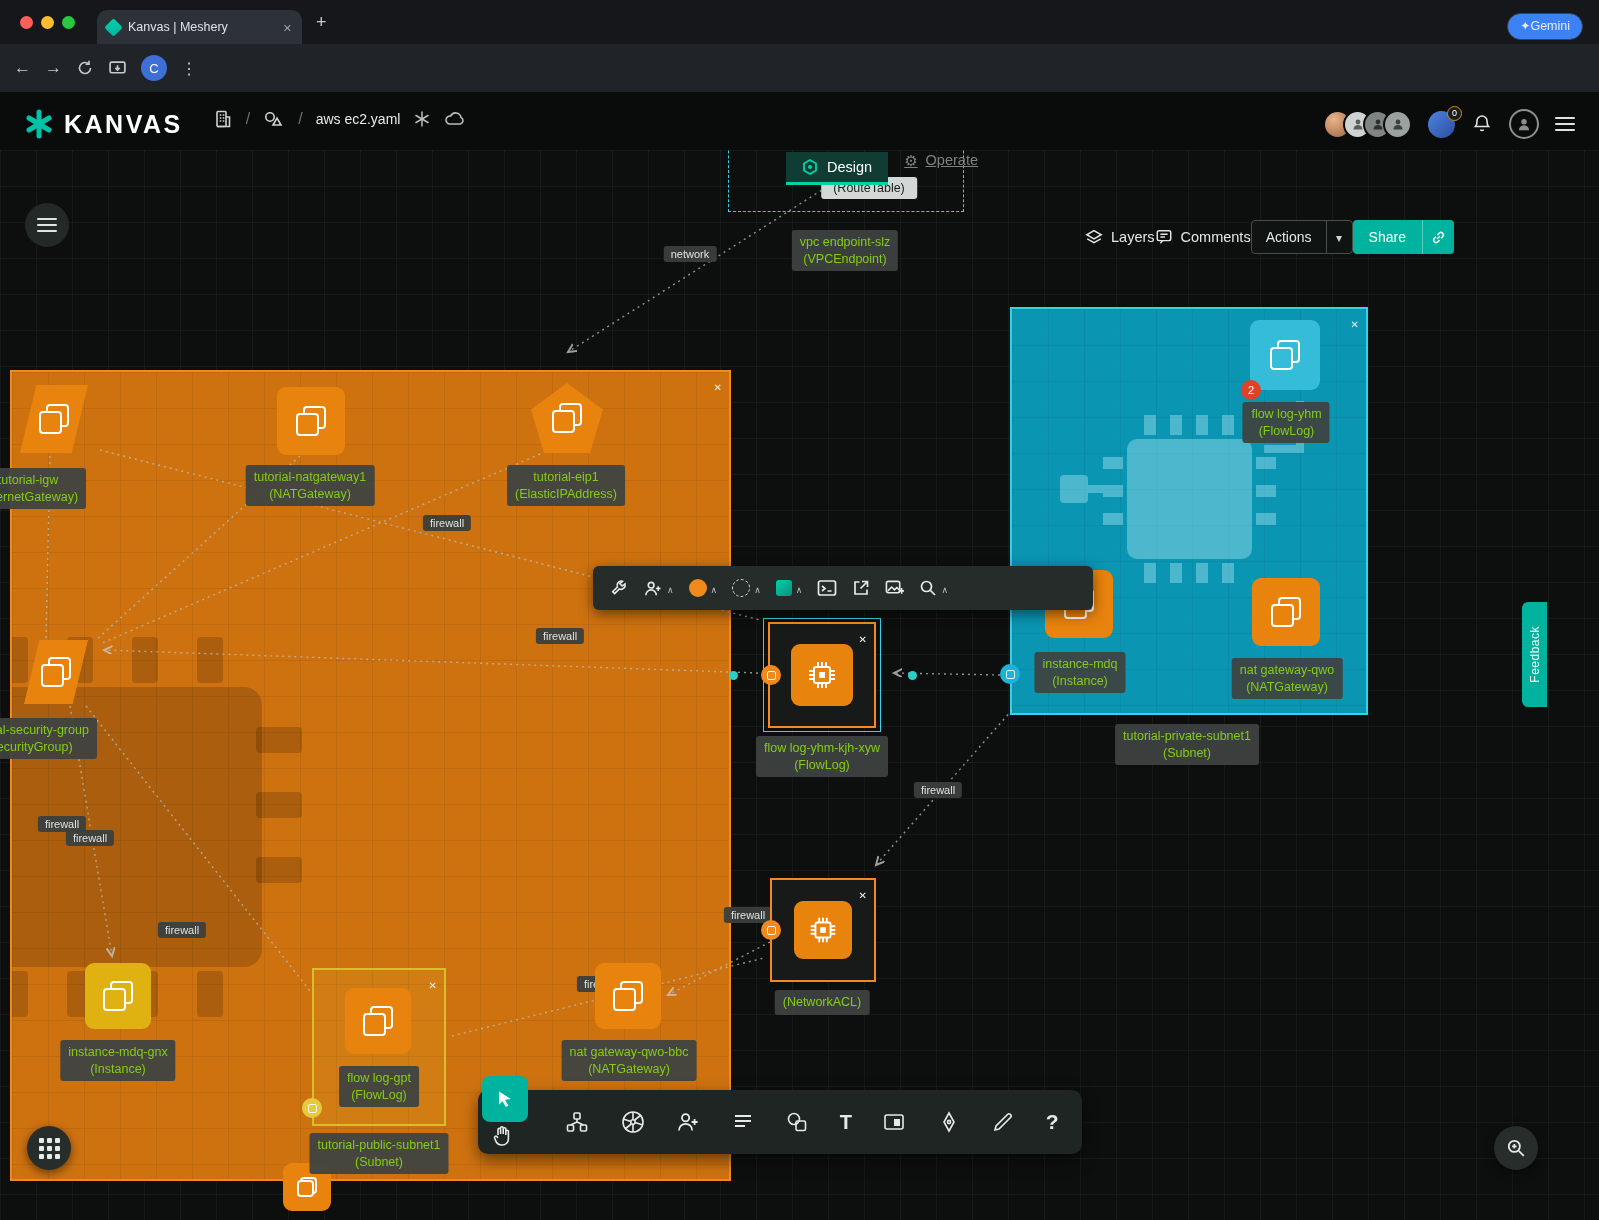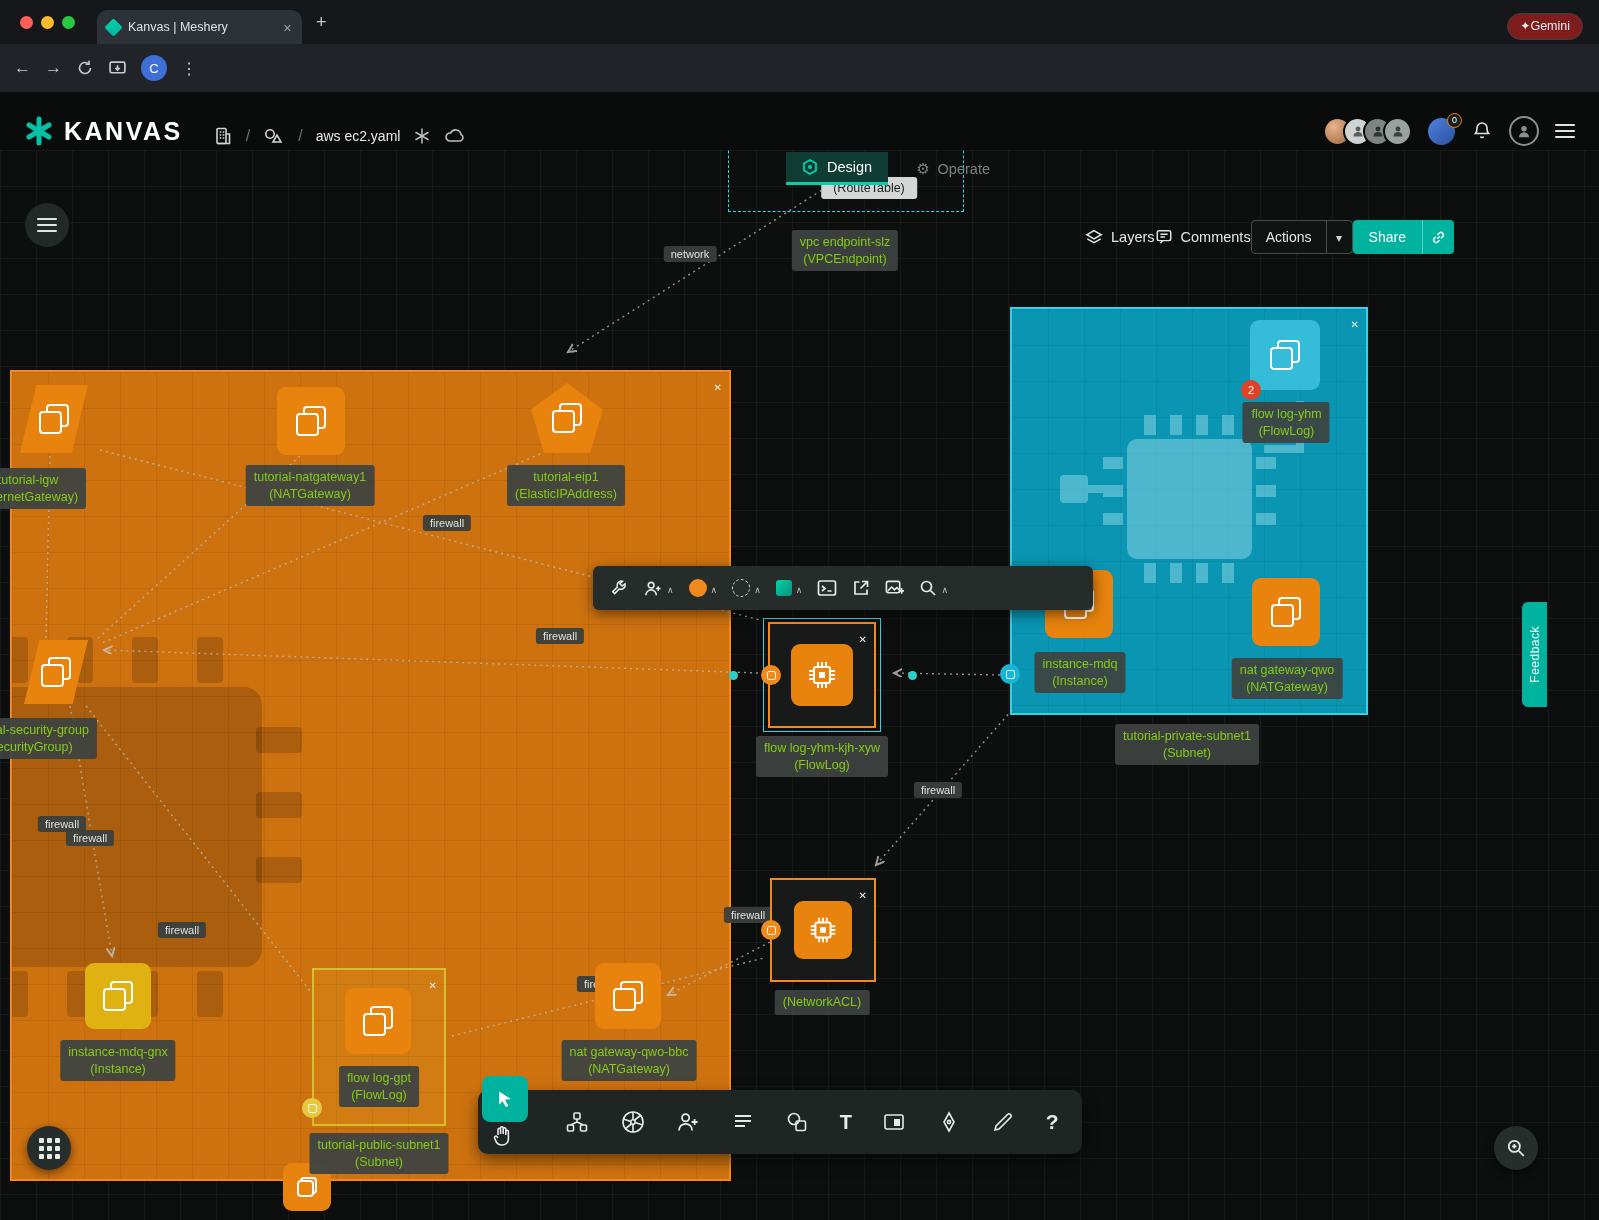--- a/index.html
+++ b/index.html
@@ -8,35 +8,35 @@
 
   
   .tabstrip { position:absolute; left:0; top:0; width:100%; height:44px; background:#15171b; display:flex; align-items:center; }
   .lights { display:flex; gap:8px; margin-left:20px; }
   .light { width:13px; height:13px; border-radius:50%; }
   .tab { margin-left:22px; width:205px; height:34px; margin-top:10px; background:#2d3138; border-radius:10px 10px 0 0; display:flex; align-items:center; gap:8px; padding:0 10px; }
   .favicon { width:13px; height:13px; background:linear-gradient(135deg,#00D3A9,#00B39F); transform:rotate(45deg); border-radius:2px; }
   .tabtitle { color:#dfe3e6; font-size:12.5px; flex:1; white-space:nowrap; overflow:hidden; }
   .tabclose::before { content:"✕"; color:#9aa0a6; font-size:11px; }
   .newtab { color:#c6c9ce; font-size:18px; margin-left:14px; }
-  .gemini { margin-left:auto; margin-right:16px; height:27px; border:1px solid #3c4148; background:#7f1d1d; border-radius:14px; display:flex; align-items:center; padding:0 12px; color:#e8eaed; font-size:12.5px;margin-top:8px; }
+  .gemini { margin-left:auto; margin-right:16px; height:27px; border:1px solid #3c4148; background:#3b82f6; border-radius:14px; display:flex; align-items:center; padding:0 12px; color:#e8eaed; font-size:12.5px;margin-top:8px; }
   .spark::before { content:"✦"; color:#e8eaed; font-size:12px; }
 
   .urlrow { position:absolute; left:0; top:44px; width:100%; height:48px; background:#202327; display:flex; align-items:center; padding:0 14px; gap:14px; }
   .navbtn { color:#c6c9ce; font-size:17px; }
   .urlbar { flex:1; height:34px; background:#121417; border-radius:17px; display:flex; align-items:center; padding:0 14px; gap:10px; }
   .urltext { color:#d5d7da; font-size:13.5px; white-space:nowrap; overflow:hidden; }
   .urlbar .spacer { flex:1; }
   .chromeicons { display:flex; align-items:center; gap:14px; }
   .cavatar { width:26px; height:26px; border-radius:50%; background:#3d6fd6; color:#fff; font-size:13px; display:flex; align-items:center; justify-content:center; }
   .kebab::before { content:"⋮"; color:#c6c9ce; font-size:16px; }
   .micon { stroke:#c6c9ce; fill:none; stroke-width:1.6; }
 
   
-  .appbar { position:absolute; left:0; top:92px; width:100%; height:58px; background:#0a0c0b; display:flex; align-items:flex-end; padding:4px 24px; z-index:30; }
+  .appbar { position:absolute; left:0; top:92px; width:100%; height:58px; background:#0a0c0b; display:flex; align-items:flex-start; padding:17px 24px; z-index:30; }
   .logo { display:flex; align-items:center; gap:10px; }
   .logotext { color:#fff; font-size:25px; font-weight:700; letter-spacing:2.5px; }
   .crumbs { display:flex; align-items:center; gap:13px; margin-left:30px; color:#cfd4d2; }
   .slash { color:#6a706e; font-size:16px; }
   .filename { color:#e6eae8; font-size:14px; }
   .hdr-right { margin-left:auto; display:flex; align-items:center; gap:16px; }
   .avatars { display:flex; }
   .av { width:29px; height:29px; border-radius:50%; border:2px solid #0a0c0b; margin-left:-9px; display:flex; align-items:center; justify-content:center; }
   .av:first-child { margin-left:0; }
   .av1 { background:radial-gradient(circle at 35% 30%, #e8b48a, #9c6340); }
@@ -55,21 +55,21 @@
     background-color:#0d0f0e;
     background-image:linear-gradient(rgba(255,255,255,0.045) 1px, transparent 1px),
                      linear-gradient(90deg, rgba(255,255,255,0.045) 1px, transparent 1px);
     background-size:36px 36px; }
 
   .hamb-circle { position:absolute; left:25px; top:53px; width:44px; height:44px; border-radius:50%; background:#232927; display:flex; align-items:center; justify-content:center; z-index:20; }
 
   
   .modetoggle { position:absolute; left:786px; top:2px; display:flex; z-index:25; }
   .mode-design { display:flex; align-items:center; gap:9px; height:33px; padding:0 16px; background:#0f3d34; border-bottom:3px solid #00D3A9; color:#fff; font-size:14.5px; }
-  .mode-operate { display:flex; align-items:center; gap:8px; height:33px; padding:0 28px; color:#7b817f; font-size:14.5px; }
+  .mode-operate { display:flex; gap:8px; height:33px; padding:0 16px; color:#7b817f; font-size:14.5px;text-decoration:underline; }
   .gear::before { content:"⚙"; font-size:15px; color:#7b817f; }
 
   
   .controls { position:absolute; left:1085px; top:70px; display:flex; align-items:center; z-index:25; }
   .ctl { display:flex; align-items:center; gap:8px; color:#e3e8e6; font-size:14.5px; }
   .btn-actions { display:flex; align-items:center; height:34px; background:#0f1412; border:1px solid #474d4a; border-radius:4px; color:#e3e8e6; font-size:14px; }
   .btn-actions .lbl { padding:0 14px; }
   .btn-actions .dd { width:26px; display:flex; align-items:center; justify-content:center; border-left:1px solid #474d4a; height:100%; }
   .chevdown::before { content:"▾"; color:#cfd4d2; font-size:12px; }
   .btn-share { display:flex; align-items:center; height:34px; background:#00B39F; border-radius:4px; color:#fff; font-size:14px; overflow:hidden; }

